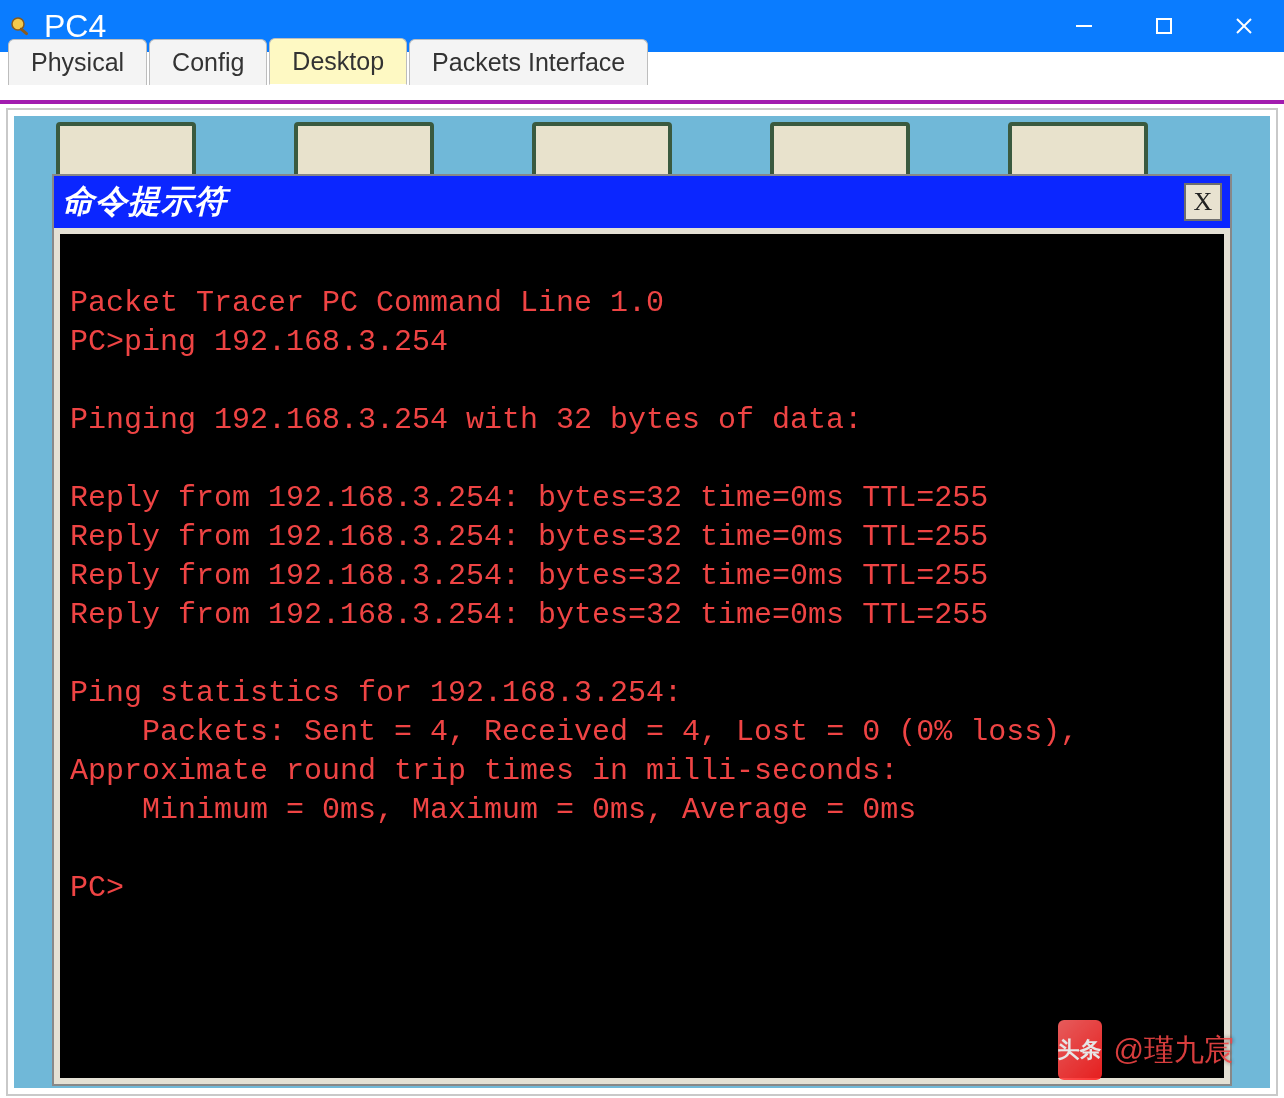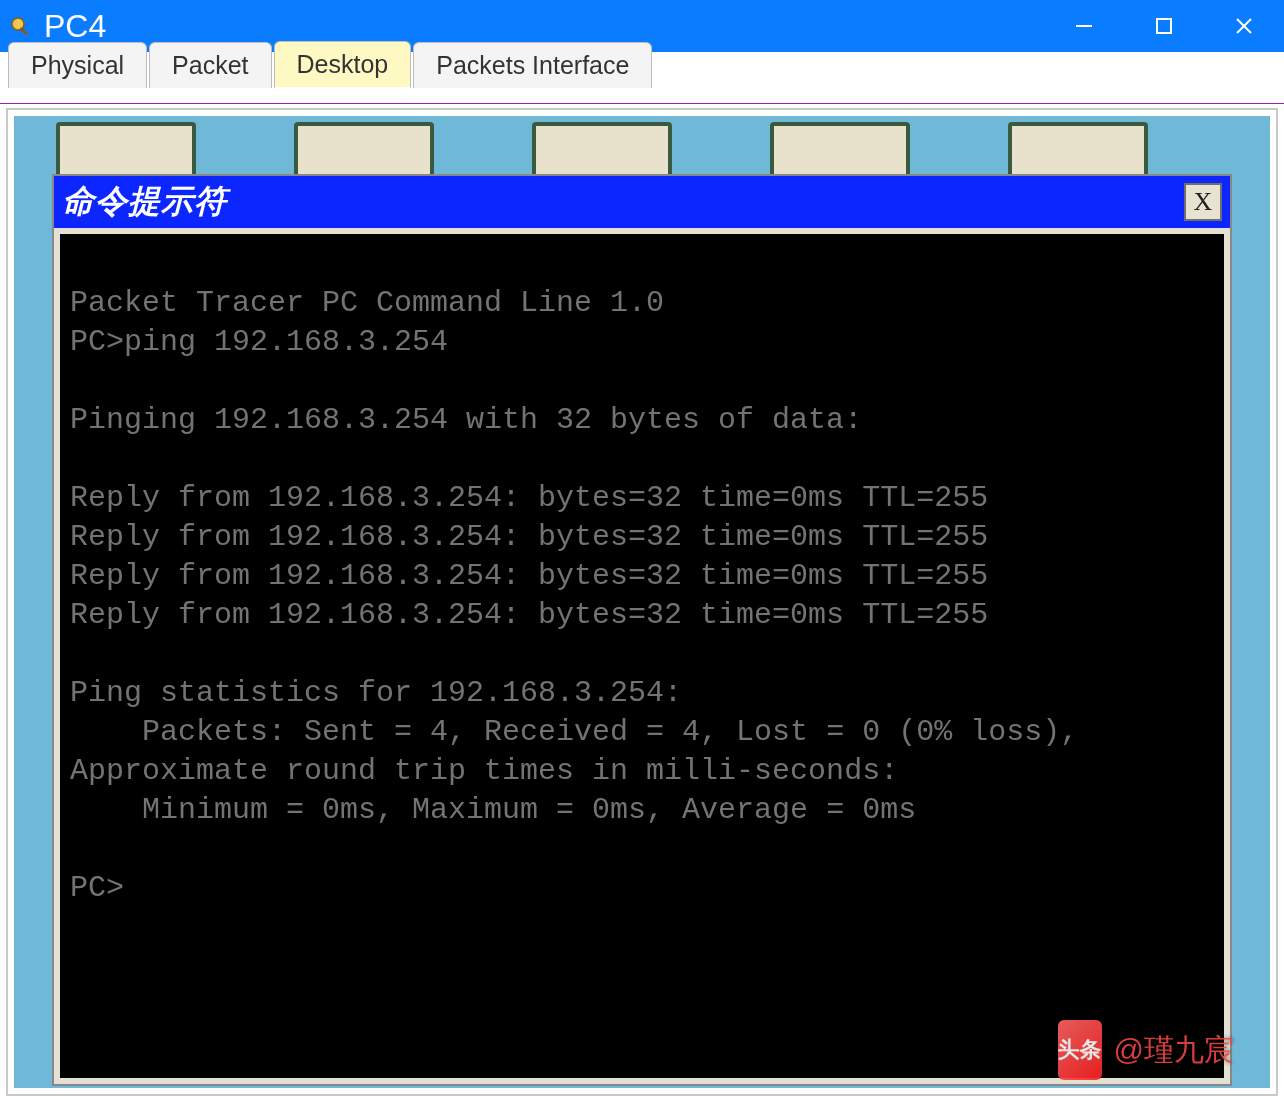--- a/index.html
+++ b/index.html
@@ -50,21 +50,21 @@
       justify-content: center;
       color: #fff;
       cursor: default;
     }
     .win-btn svg { display: block; }
 
     
     .tabbar {
       height: 52px;
       background: #fff;
-      border-bottom: 1px solid #a21caf;
+      border-bottom: 4px solid #a21caf;
       display: flex;
       align-items: flex-end;
       padding: 16px 8px;
     }
     .tab {
       padding: 8px 22px;
       font-size: 25px;
       color: #333;
       border: 1px solid #bdbdbd;
       border-bottom: none;
@@ -164,21 +164,21 @@
       flex: 1;
       background: #000;
       margin: 6px;
       padding: 50px 10px 10px 10px;
       overflow: hidden;
     }
     .terminal {
       font-family: "Courier New", monospace;
       font-size: 30px;
       line-height: 39px;
-      color: #737373;
+      color: #ef4444;
       white-space: pre-wrap;
       word-break: break-all;
     }
 
     
     .watermark {
       position: absolute;
       bottom: 18px;
       right: 50px;
       display: flex;
@@ -234,21 +234,21 @@
       <svg width="18" height="18" viewBox="0 0 18 18">
           <line x1="2" y1="2" x2="16" y2="16" stroke="#fff" stroke-width="2"></line>
           <line x1="16" y1="2" x2="2" y2="16" stroke="#fff" stroke-width="2"></line>
         </svg>
     </div>
   </div>
 </div>
 
 <div class="tabbar">
   <div class="tab">Physical</div>
-  <div class="tab">Packet</div>
+  <div class="tab">Config</div>
   <div class="tab active">Desktop</div>
   <div class="tab">Packets Interface</div>
 </div>
 
 <div class="content-outer">
   <div class="desktop-bg">
 
     <div class="desktop-icons">
       <div class="desktop-icon-box"></div>
       <div class="desktop-icon-box"></div>

